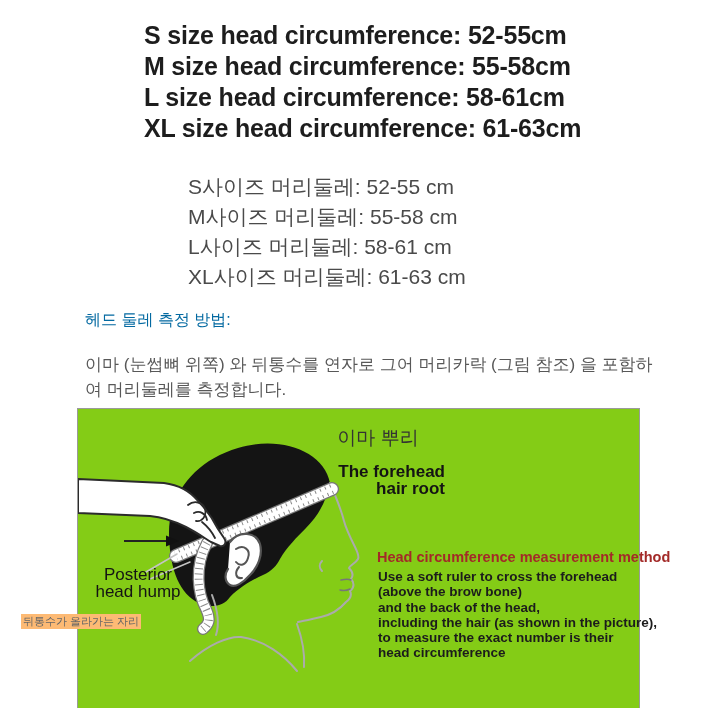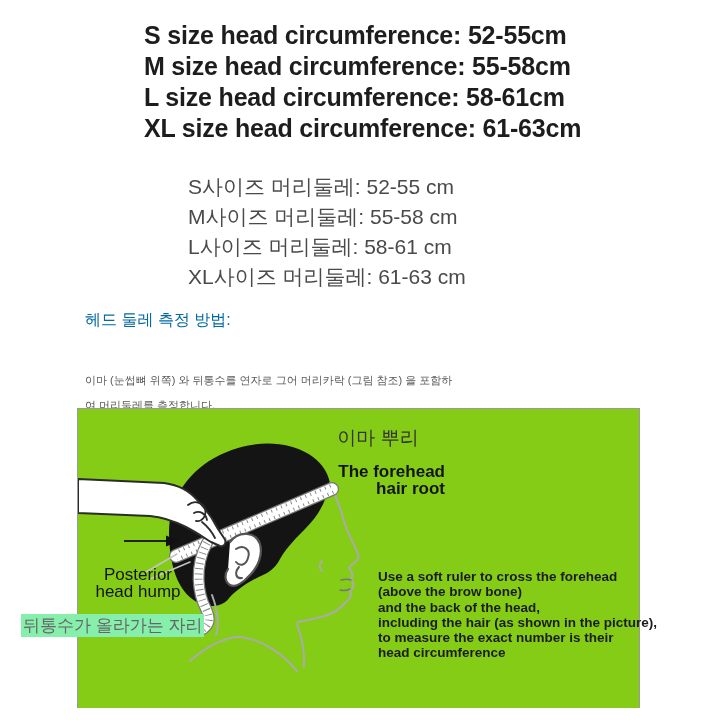--- a/index.html
+++ b/index.html
@@ -8,35 +8,35 @@
     font-family:"Liberation Sans","DejaVu Sans",sans-serif;
   }
   .abs{position:absolute;}
   
   .en-sizes{left:144px;top:20px;font-size:25px;font-weight:bold;line-height:31px;
     color:#1d1d1d;letter-spacing:-0.2px;white-space:nowrap;}
   
   .ko-sizes{left:188px;top:172px;font-size:21px;line-height:30px;color:#4a4a4a;white-space:nowrap;}
   
   .ko-method-heading{left:85px;top:310px;font-size:16px;color:#0369a1;}
-  .ko-method-body{left:85px;top:368px;font-size:11px;line-height:25px;color:#585858;white-space:nowrap;}
+  .ko-method-body{left:85px;top:352px;font-size:17px;line-height:25px;color:#585858;white-space:nowrap;}
   
   .diagram-box{left:77px;top:408px;width:561px;height:299px;border:1px solid #9a9a9a;background:#84cc16;}
   .diagram-box svg{position:absolute;left:0;top:0;}
   .lbl{position:absolute;}
   .lbl-forehead-ko{left:240px;top:16px;width:120px;text-align:center;font-size:19px;color:#333;}
   .lbl-forehead-en{left:227px;top:54px;width:140px;text-align:right;font-size:17px;
     font-weight:bold;line-height:17px;color:#141414;}
   .lbl-posterior{left:8px;top:157px;width:104px;text-align:center;font-size:17px;
     font-weight:normal;line-height:17px;color:#141414;}
   .lbl-method-title{left:299px;top:140px;font-size:14.5px;font-weight:bold;color:#a32a28;white-space:nowrap;}
   .lbl-method-body{left:300px;top:160px;font-size:13.5px;font-weight:bold;line-height:15.3px;
     color:#1c1c1c;white-space:nowrap;}
   
-  .back-label{left:21px;top:614px;font-size:17px;color:#666;background:#86efac;padding:0 2px;z-index:5;white-space:nowrap;}
+  .back-label{left:21px;top:614px;font-size:11px;color:#666;background:#fdba74;padding:0 2px;z-index:5;white-space:nowrap;}
 </style>
 </head>
 <body>
 
 <div class="canvas">
 
   <div class="abs en-sizes">
     <div>S size head circumference: 52-55cm</div>
     <div>M size head circumference: 55-58cm</div>
     <div>L size head circumference: 58-61cm</div>
@@ -143,20 +143,21 @@
     <div class="lbl lbl-forehead-en">
       <div>The forehead</div>
       <div>hair root</div>
     </div>
 
     <div class="lbl lbl-posterior">
       <div>Posterior</div>
       <div>head hump</div>
     </div>
 
+    <div class="lbl lbl-method-title">Head circumference measurement method</div>
 
     <div class="lbl lbl-method-body">
       <div>Use a soft ruler to cross the forehead</div>
       <div>(above the brow bone)</div>
       <div>and the back of the head,</div>
       <div>including the hair (as shown in the picture),</div>
       <div>to measure the exact number is their</div>
       <div>head circumference</div>
     </div>
   </div>

